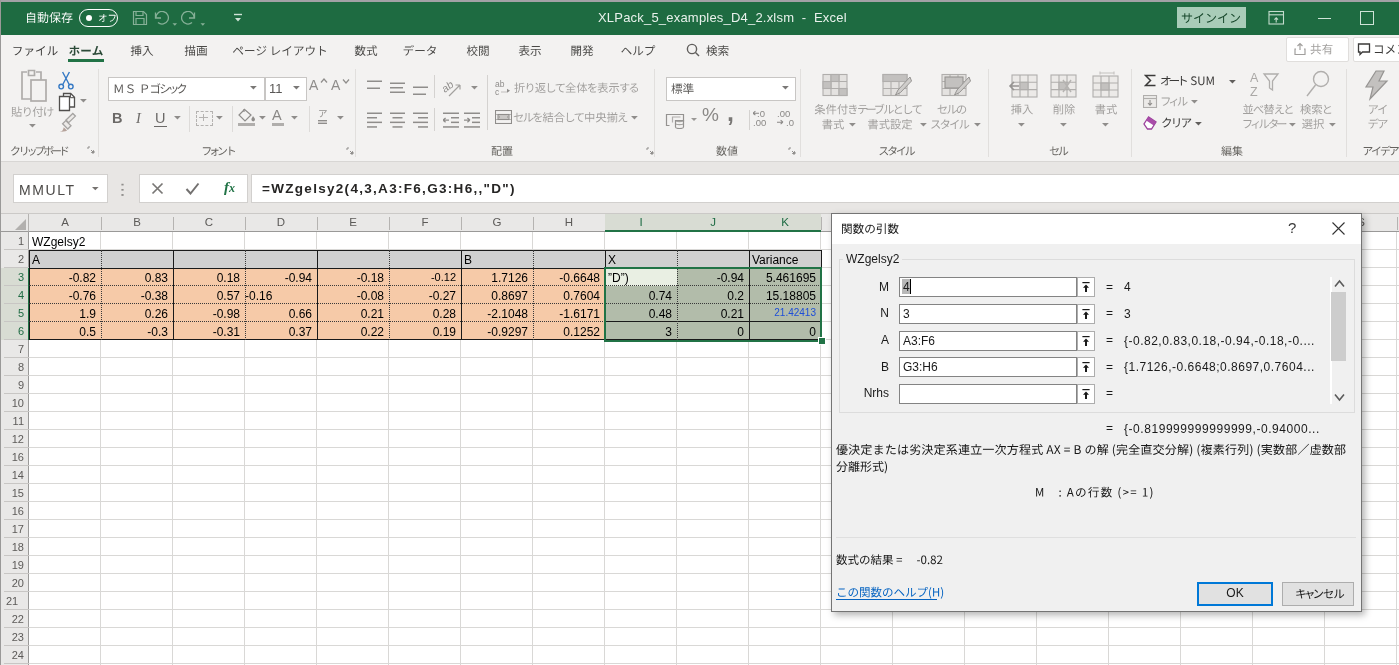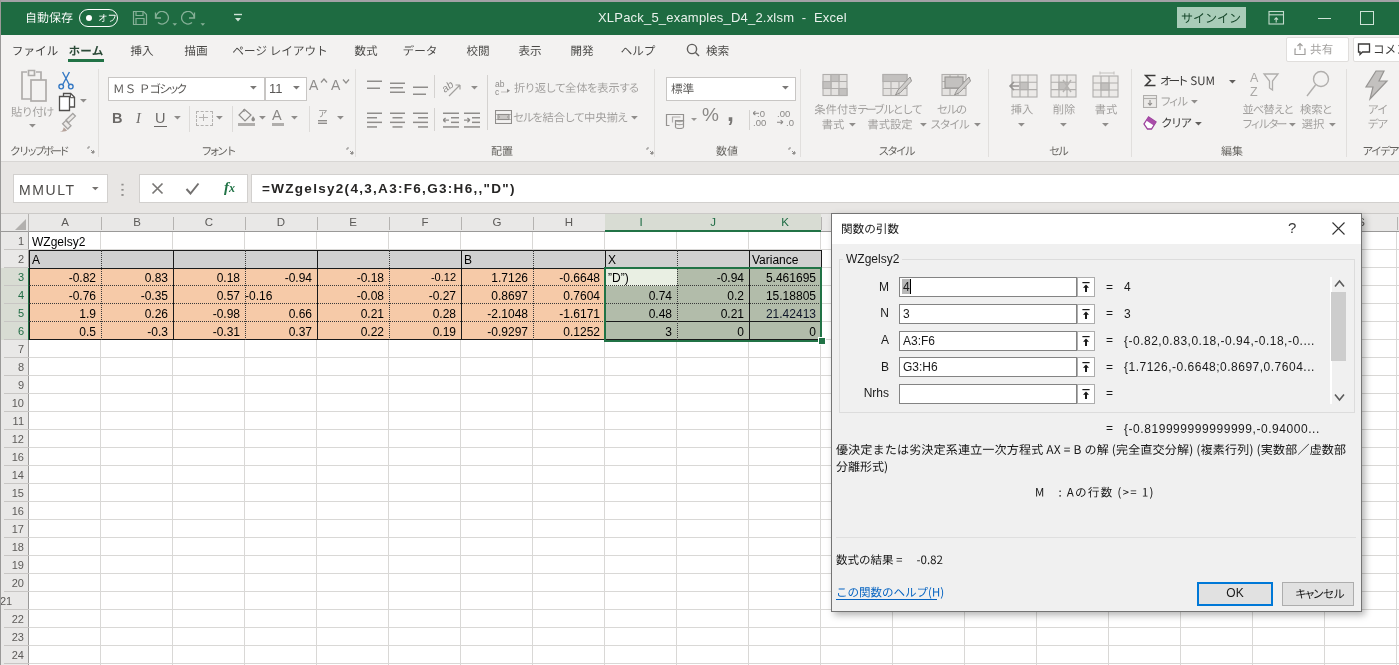--- a/index.html
+++ b/index.html
@@ -450,21 +450,21 @@
 <div style="position:absolute;left:0;top:504.5px;width:24px;text-align:right;font-size:11px;color:#5c5a58">16</div>
 <div style="position:absolute;left:4px;top:519px;width:25px;height:1px;background:#c8c6c4"></div>
 <div style="position:absolute;left:0;top:522.5px;width:24px;text-align:right;font-size:11px;color:#5c5a58">17</div>
 <div style="position:absolute;left:4px;top:537px;width:25px;height:1px;background:#c8c6c4"></div>
 <div style="position:absolute;left:0;top:540.5px;width:24px;text-align:right;font-size:11px;color:#5c5a58">18</div>
 <div style="position:absolute;left:4px;top:555px;width:25px;height:1px;background:#c8c6c4"></div>
 <div style="position:absolute;left:0;top:558.5px;width:24px;text-align:right;font-size:11px;color:#5c5a58">19</div>
 <div style="position:absolute;left:4px;top:573px;width:25px;height:1px;background:#c8c6c4"></div>
 <div style="position:absolute;left:0;top:576.5px;width:24px;text-align:right;font-size:11px;color:#5c5a58">20</div>
 <div style="position:absolute;left:4px;top:591px;width:25px;height:1px;background:#c8c6c4"></div>
-<div style="position:absolute;left:0;top:594.5px;width:24px;text-align:left;font-size:11px;color:#5c5a58">21</div>
+<div style="position:absolute;left:0;top:594.5px;width:24px;text-align:center;font-size:11px;color:#5c5a58">21</div>
 <div style="position:absolute;left:4px;top:609px;width:25px;height:1px;background:#c8c6c4"></div>
 <div style="position:absolute;left:0;top:612.5px;width:24px;text-align:right;font-size:11px;color:#5c5a58">22</div>
 <div style="position:absolute;left:4px;top:627px;width:25px;height:1px;background:#c8c6c4"></div>
 <div style="position:absolute;left:0;top:630.5px;width:24px;text-align:right;font-size:11px;color:#5c5a58">23</div>
 <div style="position:absolute;left:4px;top:645px;width:25px;height:1px;background:#c8c6c4"></div>
 <div style="position:absolute;left:0;top:648.5px;width:24px;text-align:right;font-size:11px;color:#5c5a58">24</div>
 <div style="position:absolute;left:4px;top:663px;width:25px;height:1px;background:#c8c6c4"></div>
 <div style="position:absolute;left:28px;top:268px;width:2.5px;height:72px;background:#217346"></div>
 <div style="position:absolute;left:29px;top:250px;width:792px;height:18px;background:#d0d0d0"></div>
 <div style="position:absolute;left:29px;top:268px;width:576px;height:72px;background:#f6caa8"></div>
@@ -500,21 +500,21 @@
 <div style="position:absolute;left:752px;top:253px;font-size:12px;color:#000">Variance</div>
 <div style="position:absolute;left:29px;top:271px;width:67px;text-align:right;font-size:12px;color:#000">-0.82</div>
 <div style="position:absolute;left:101px;top:271px;width:67px;text-align:right;font-size:12px;color:#000">0.83</div>
 <div style="position:absolute;left:173px;top:271px;width:67px;text-align:right;font-size:12px;color:#000">0.18</div>
 <div style="position:absolute;left:245px;top:271px;width:67px;text-align:right;font-size:12px;color:#000">-0.94</div>
 <div style="position:absolute;left:317px;top:271px;width:67px;text-align:right;font-size:12px;color:#000">-0.18</div>
 <div style="position:absolute;left:389px;top:271px;width:67px;text-align:right;font-size:11px;color:#000">-0.12</div>
 <div style="position:absolute;left:461px;top:271px;width:67px;text-align:right;font-size:12px;color:#000">1.7126</div>
 <div style="position:absolute;left:533px;top:271px;width:67px;text-align:right;font-size:12px;color:#000">-0.6648</div>
 <div style="position:absolute;left:29px;top:289px;width:67px;text-align:right;font-size:12px;color:#000">-0.76</div>
-<div style="position:absolute;left:101px;top:289px;width:67px;text-align:right;font-size:12px;color:#000">-0.35</div>
+<div style="position:absolute;left:101px;top:289px;width:67px;text-align:right;font-size:12px;color:#000">-0.38</div>
 <div style="position:absolute;left:173px;top:289px;width:67px;text-align:right;font-size:12px;color:#000">0.57</div>
 <div style="position:absolute;left:245px;top:289px;width:67px;text-align:left;font-size:12px;color:#000">-0.16</div>
 <div style="position:absolute;left:317px;top:289px;width:67px;text-align:right;font-size:12px;color:#000">-0.08</div>
 <div style="position:absolute;left:389px;top:289px;width:67px;text-align:right;font-size:12px;color:#000">-0.27</div>
 <div style="position:absolute;left:461px;top:289px;width:67px;text-align:right;font-size:12px;color:#000">0.8697</div>
 <div style="position:absolute;left:533px;top:289px;width:67px;text-align:right;font-size:12px;color:#000">0.7604</div>
 <div style="position:absolute;left:29px;top:307px;width:67px;text-align:right;font-size:12px;color:#000">1.9</div>
 <div style="position:absolute;left:101px;top:307px;width:67px;text-align:right;font-size:12px;color:#000">0.26</div>
 <div style="position:absolute;left:173px;top:307px;width:67px;text-align:right;font-size:12px;color:#000">-0.98</div>
 <div style="position:absolute;left:245px;top:307px;width:67px;text-align:right;font-size:12px;color:#000">0.66</div>
@@ -531,21 +531,21 @@
 <div style="position:absolute;left:461px;top:325px;width:67px;text-align:right;font-size:12px;color:#000">-0.9297</div>
 <div style="position:absolute;left:533px;top:325px;width:67px;text-align:right;font-size:12px;color:#000">0.1252</div>
 <div style="position:absolute;left:608px;top:271px;font-size:12px;color:#000">”D”)</div>
 <div style="position:absolute;left:677px;top:271px;width:67px;text-align:right;font-size:12px;color:#000">-0.94</div>
 <div style="position:absolute;left:749px;top:271px;width:67px;text-align:right;font-size:12px;color:#000">5.461695</div>
 <div style="position:absolute;left:605px;top:289px;width:67px;text-align:right;font-size:12px;color:#000">0.74</div>
 <div style="position:absolute;left:677px;top:289px;width:67px;text-align:right;font-size:12px;color:#000">0.2</div>
 <div style="position:absolute;left:749px;top:289px;width:67px;text-align:right;font-size:12px;color:#000">15.18805</div>
 <div style="position:absolute;left:605px;top:307px;width:67px;text-align:right;font-size:12px;color:#000">0.48</div>
 <div style="position:absolute;left:677px;top:307px;width:67px;text-align:right;font-size:12px;color:#000">0.21</div>
-<div style="position:absolute;left:749px;top:307px;width:67px;text-align:right;font-size:12px;color:#0f172a">21.42413</div>
+<div style="position:absolute;left:749px;top:307px;width:67px;text-align:right;font-size:10px;color:#1d4ed8">21.42413</div>
 <div style="position:absolute;left:605px;top:325px;width:67px;text-align:right;font-size:12px;color:#000">3</div>
 <div style="position:absolute;left:677px;top:325px;width:67px;text-align:right;font-size:12px;color:#000">0</div>
 <div style="position:absolute;left:749px;top:325px;width:67px;text-align:right;font-size:12px;color:#000">0</div>
 <div style="position:absolute;left:831px;top:213px;width:531px;height:399px;background:#f0f0f0;border:1px solid #747474;box-sizing:border-box;box-shadow:3px 3px 7px 0px rgba(0,0,0,0.3)"></div>
 <div style="position:absolute;left:832px;top:214px;width:529px;height:30px;background:#fff"></div>
 <div style="position:absolute;left:1288px;top:219px;font-size:15px;color:#3a3a3a">?</div>
 <svg style="position:absolute;left:1332px;top:222px" width="13" height="13" viewBox="0 0 13 13" fill="none" stroke="#333" stroke-width="1.1">
     <path d="M0.5 0.5l12 12M12.5 0.5l-12 12"></path>
   </svg>
 <div style="position:absolute;left:839px;top:259px;width:514px;height:152px;border:1px solid #dcdcdc"></div>

